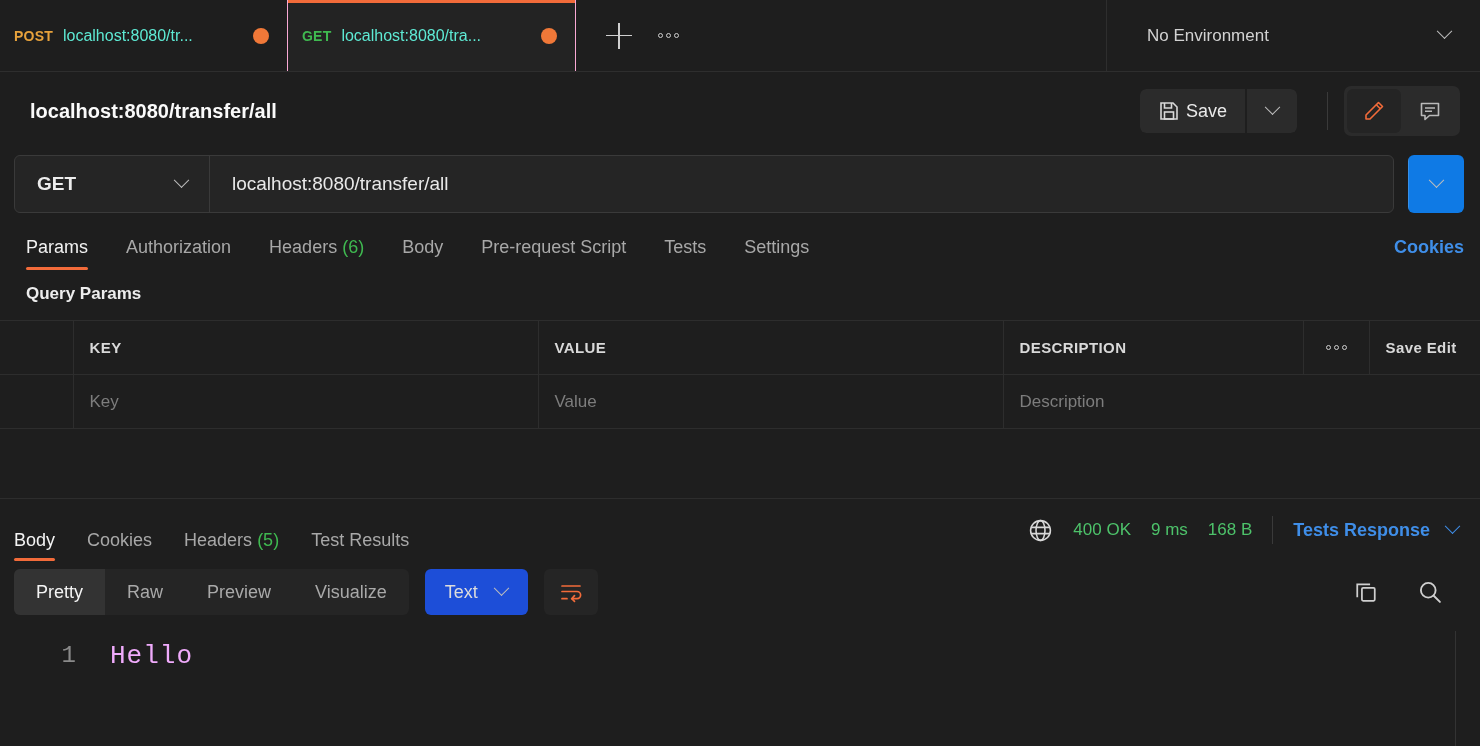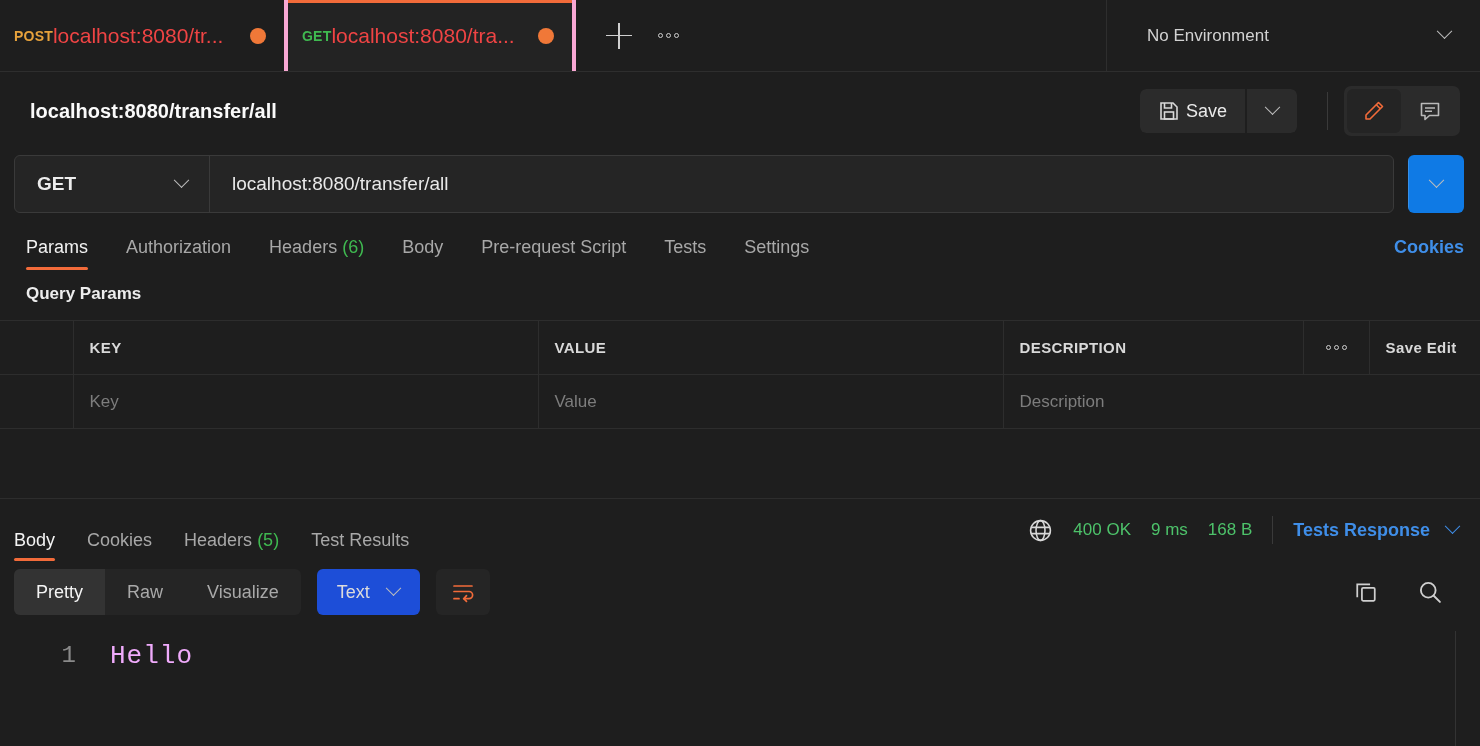--- a/index.html
+++ b/index.html
@@ -10,36 +10,36 @@
     font-family: "Liberation Sans", sans-serif;
     color: #e8e8e8;
     overflow: hidden;
   }
   .app { width: 1480px; height: 746px; display: flex; flex-direction: column; background: #1e1e1e; }
 
   
   .tabbar { height: 72px; display: flex; align-items: stretch; background: #1e1e1e; border-bottom: 1px solid #2e2e2e; flex: none; }
   .tabs-zone { display: flex; align-items: stretch; flex: none; }
   .rq-tab {
-    display: flex; align-items: center; 
+    display: flex; align-items: center; gap: 10px;
     padding: 0 18px 0 14px;
     min-width: 288px; max-width: 288px;
-    border-right: 4px solid #f9a8d4;
+    border-right: 1px solid #f9a8d4;
     position: relative;
     background: #1e1e1e;
     cursor: pointer;
   }
   .rq-tab.active { background: #232323; }
   .rq-tab.active::before {
     content: ""; position: absolute; left: 0; right: 0; top: 0; height: 3px; background: #f26b3a;
   }
   .rq-method { font-size: 14px; font-weight: 600; letter-spacing: .2px; flex: none; }
   .rq-method.post { color: #e7a23c; }
   .rq-method.get { color: #3fb950; }
-  .rq-name { font-size: 21px; color: #ef4444; flex: 1 1 auto; white-space: nowrap; overflow: hidden; text-overflow: ellipsis; }
+  .rq-name { font-size: 16px; color: #5eead4; flex: 1 1 auto; white-space: nowrap; overflow: hidden; text-overflow: ellipsis; }
   .rq-dot { width: 16px; height: 16px; border-radius: 50%; background: #f07838; flex: none; }
 
   .tabbar-actions {
     flex: 1 1 auto; display: flex; align-items: center; gap: 26px;
     padding-left: 30px;
     border-right: 1px solid #2e2e2e;
   }
   .icon-btn { background: none; border: none; color: #c9c9c9; cursor: pointer; display: flex; align-items: center; justify-content: center; }
   .plus-icon { width: 26px; height: 26px; position: relative; }
   .plus-icon::before, .plus-icon::after { content: ""; position: absolute; background: #d0d0d0; }
@@ -303,20 +303,21 @@
             <span class="chev"></span>
           </span>
       </span>
     </div>
   </div>
 
   <div class="viewbar">
     <div class="seg">
       <button class="seg-btn active">Pretty</button>
       <button class="seg-btn">Raw</button>
+      <button class="seg-btn">Preview</button>
       <button class="seg-btn">Visualize</button>
     </div>
 
     <div class="fmt-sel">
       <span class="fmt-txt">Text</span>
       <span class="chev-wrap">
           <span class="chev"></span>
         </span>
     </div>
 

